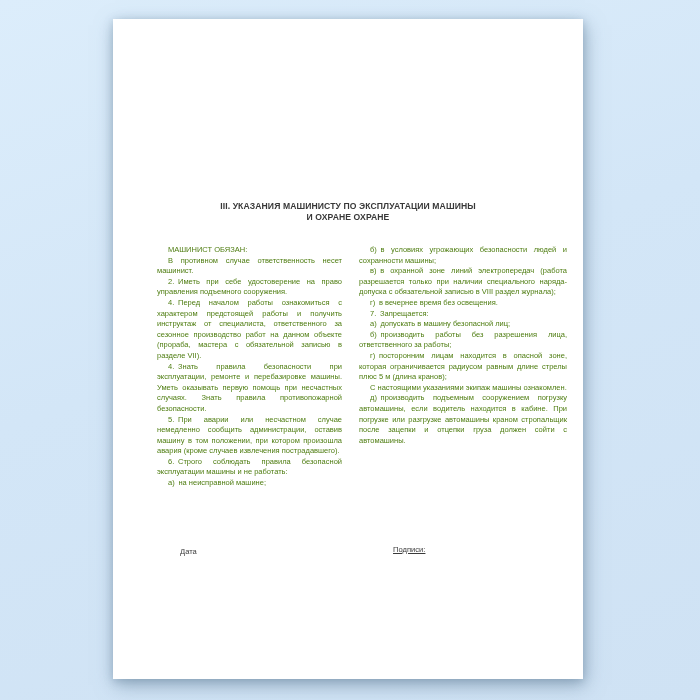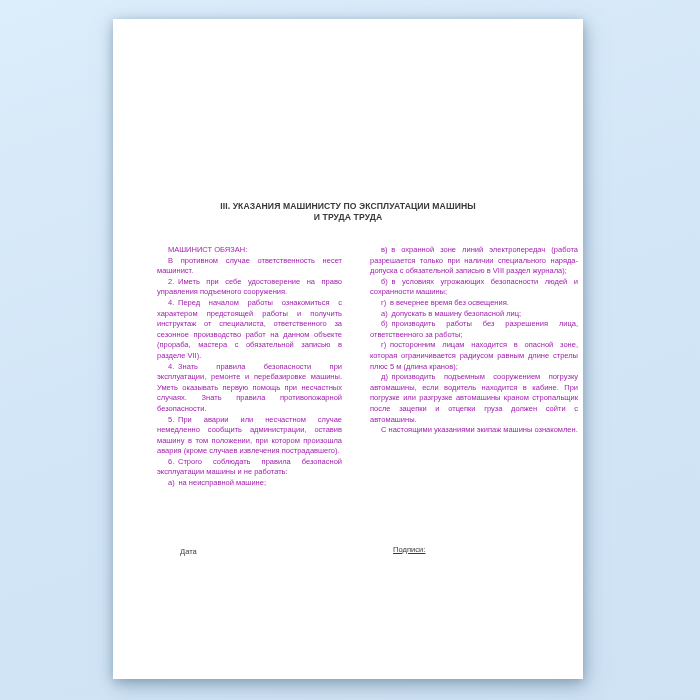--- a/index.html
+++ b/index.html
@@ -36,22 +36,22 @@
     font-size: 8.6px;
     line-height: 11px;
     color: #383838;
     letter-spacing: 0.1px;
   }
   .columns {
     position: absolute;
     left: 44px;
     top: 226px;
     display: flex;
-    gap: 28px;
-    color: #a21caf;
+    gap: 17px;
+    color: #4d7c0f;
   }
   .col {
     font-size: 7.5px;
     line-height: 10.6px;
     text-align: justify;
     hyphens: auto;
     -webkit-hyphens: auto;
   }
   .col-left  { width: 185px; }
   .col-right { width: 208px; }
@@ -68,43 +68,44 @@
   .footer-signature { left: 280px; top: 526px; text-decoration: underline; }
 </style>
 </head>
 <body>
 
 <div class="stage">
   <div class="page">
 
     <div class="doc-title">
       <div>III. УКАЗАНИЯ МАШИНИСТУ ПО ЭКСПЛУАТАЦИИ МАШИНЫ</div>
-      <div>И ТРУДА ТРУДА</div>
+      <div>И ОХРАНЕ ОХРАНЕ</div>
     </div>
 
     <div class="columns">
       <div class="col col-left">
           <p>МАШИНИСТ ОБЯЗАН:</p>
           <p>В противном случае ответственность несет машинист.</p>
           <p>2. Иметь при себе удостоверение на право управления подъемного сооружения.</p>
           <p>4. Перед началом работы ознакомиться с характером предстоящей работы и получить инструктаж от специалиста, ответственного за сезонное производство работ на данном объекте (прораба, мастера с обязательной записью в разделе VII).</p>
           <p>4. Знать правила безопасности при эксплуатации, ремонте и перебазировке машины. Уметь оказывать первую помощь при несчастных случаях. Знать правила противопожарной безопасности.</p>
           <p>5. При аварии или несчастном случае немедленно сообщить администрации, оставив машину в том положении, при котором произошла авария (кроме случаев извлечения пострадавшего).</p>
           <p>6. Строго соблюдать правила безопасной эксплуатации машины и не работать:</p>
           <p>а) на неисправной машине;</p>
         </div>
       <div class="col col-right">
+          <p>б) в условиях угрожающих безопасности людей и сохранности машины;</p>
           <p>в) в охранной зоне линий электропередач (работа разрешается только при наличии специального наряда-допуска с обязательной записью в VIII раздел журнала);</p>
-          <p>б) в условиях угрожающих безопасности людей и сохранности машины;</p>
           <p>г) в вечернее время без освещения.</p>
+          <p>7. Запрещается:</p>
           <p>а) допускать в машину безопасной лиц;</p>
           <p>б) производить работы без разрешения лица, ответственного за работы;</p>
           <p>г) посторонним лицам находится в опасной зоне, которая ограничивается радиусом равным длине стрелы плюс 5 м (длина кранов);</p>
+          <p>С настоящими указаниями экипаж машины ознакомлен.</p>
           <p>д) производить подъемным сооружением погрузку автомашины, если водитель находится в кабине. При погрузке или разгрузке автомашины краном стропальщик после зацепки и отцепки груза должен сойти с автомашины.</p>
-          <p>С настоящими указаниями экипаж машины ознакомлен.</p>
         </div>
     </div>
 
     <span class="footer-label footer-date">Дата</span>
 
     <span class="footer-label footer-signature">Подписи:</span>
 
   </div>
 </div>
 

